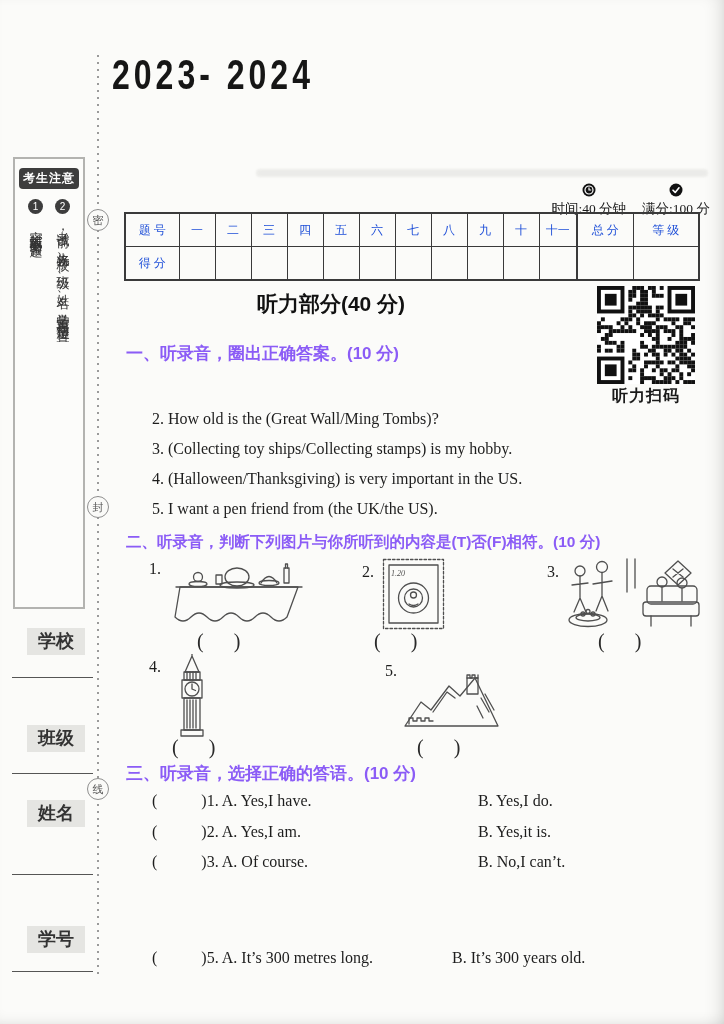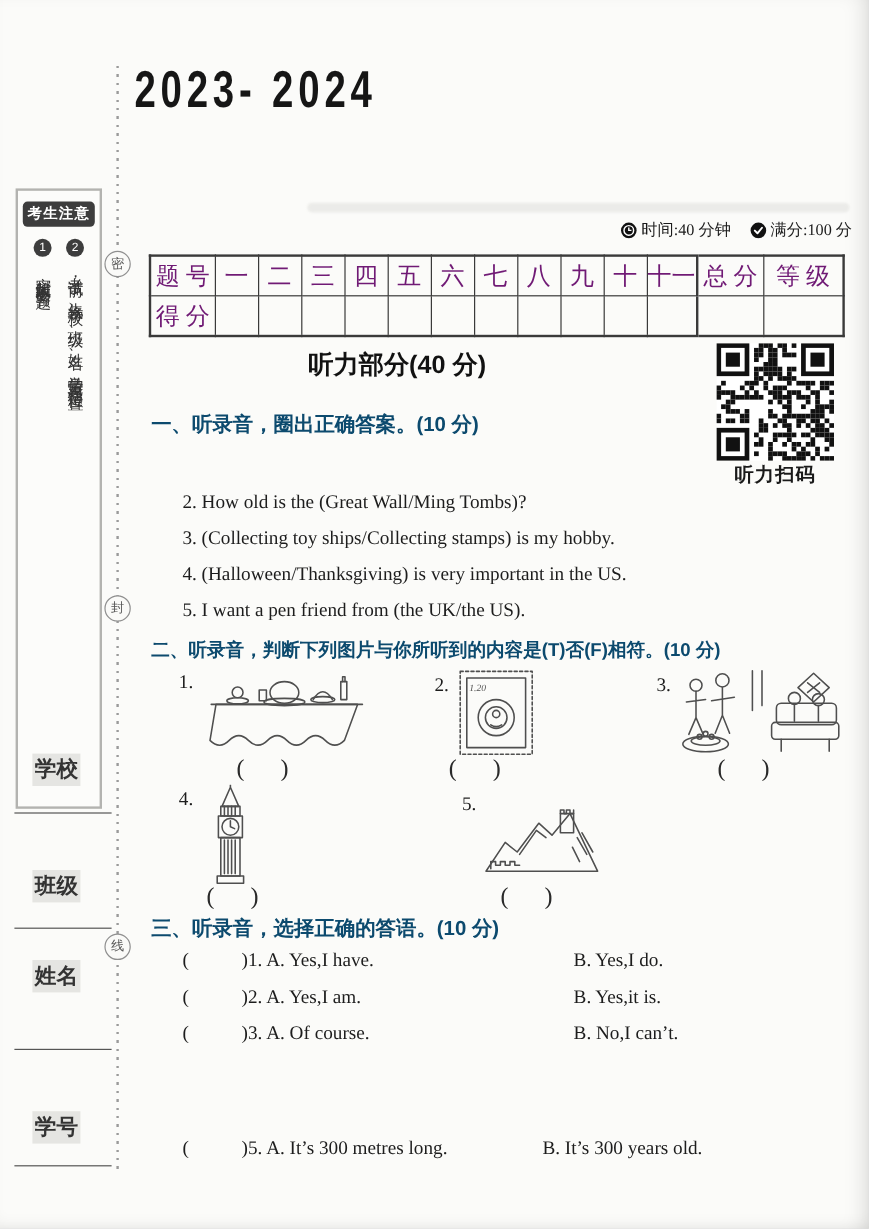--- a/index.html
+++ b/index.html
@@ -8,58 +8,58 @@
     background:#fbfbf9;overflow:hidden;
     box-shadow:inset -14px 0 20px -14px rgba(0,0,0,.18), inset 0 -10px 16px -12px rgba(0,0,0,.12);
     font-family:"Liberation Serif","DejaVu Serif",serif;color:#222;
   }
   
   .seal-line{position:absolute;left:97px;top:55px;width:2px;height:920px;
     background-image:repeating-linear-gradient(to bottom,#9a9a9a 0 2px,transparent 2px 7px);}
   .seal-char{position:absolute;left:87px;width:20px;height:20px;border:1px solid #8f8f8f;border-radius:50%;
     background:#fafaf8;font-size:11px;line-height:20px;text-align:center;color:#555;
     font-family:"Liberation Sans","DejaVu Sans",sans-serif;}
-  .notice-box{position:absolute;left:13px;top:157px;width:72px;height:517px;
+  .notice-box{position:absolute;left:13px;top:157px;width:72px;height:452px;
     border:2px solid #b3b3b0;background:#fcfcfa;box-sizing:border-box;}
   .notice-badge{margin:9px auto 2px auto;width:60px;background:#3d3d3d;color:#fff;border-radius:4px;
     font-family:"Liberation Sans","DejaVu Sans",sans-serif;font-weight:700;font-size:12px;
     text-align:center;padding:2px 0;letter-spacing:1px;}
   .notice-cols{display:flex;justify-content:center;gap:9px;padding-top:8px;}
   .vcol{display:flex;flex-direction:column;align-items:center;}
   .vnum{width:15px;height:15px;border-radius:50%;background:#3d3d3d;color:#fff;font-size:10px;
     line-height:15px;text-align:center;font-family:"Liberation Sans","DejaVu Sans",sans-serif;margin-bottom:7px;}
   .vtext{writing-mode:vertical-rl;text-orientation:upright;font-size:13px;letter-spacing:2px;color:#333;}
-  .field-label{position:absolute;left:27px;width:40px;height:27px;background:#e5e5e2;color:#333;
+  .field-label{position:absolute;left:27px;width:58px;height:27px;background:#e5e5e2;color:#333;
     font-family:"Liberation Sans","DejaVu Sans",sans-serif;font-weight:700;font-size:18px;
     line-height:27px;text-align:center;}
   .field-line{position:absolute;left:12px;width:81px;border-top:1.5px solid #555;}
   
   .exam-title{position:absolute;left:112px;top:50px;font-family:"Liberation Sans","DejaVu Sans",sans-serif;
     font-size:32px;font-weight:600;color:#161616;letter-spacing:4px;
     transform:scaleY(1.35);transform-origin:top left;white-space:nowrap;}
   .scan-band{position:absolute;left:256px;top:169px;width:452px;height:8px;background:#e2e2df;
     opacity:.6;border-radius:4px;filter:blur(1px);}
   .header-meta{position:absolute;left:470px;top:183px;width:240px;display:flex;gap:16px;
     justify-content:flex-end;font-size:13.5px;color:#1c1c1c;align-items:center;}
-  .meta-item{display:flex;align-items:center;gap:3px;white-space:nowrap;}
+  .meta-item{display:flex;align-items:center;gap:3px;white-space:nowrap;flex-direction:column;}
   
   .score-table{position:absolute;left:124px;top:212px;border-collapse:collapse;
-    font-size:20px;color:#701a75;table-layout:fixed;}
+    font-size:12px;color:#1d4ed8;table-layout:fixed;}
   .score-table td{border:1px solid #3a3a3a;height:32px;text-align:center;padding:0;white-space:nowrap;}
   .score-table{border:2px solid #3a3a3a;}
   .score-table td.heavy-left{border-left:2px solid #3a3a3a;}
   
   .listening-title{position:absolute;left:166px;top:290px;width:330px;text-align:center;
     font-family:"Liberation Sans","DejaVu Sans",sans-serif;font-weight:700;font-size:21px;color:#111;}
   .qr-wrap{position:absolute;left:597px;top:286px;width:98px;text-align:center;}
   .qr-wrap svg{display:block;width:98px;height:98px;}
   .qr-label{font-family:"Liberation Sans","DejaVu Sans",sans-serif;font-weight:700;font-size:16px;
     color:#1a1a1a;margin-top:2px;letter-spacing:1px;}
   .sec-heading{position:absolute;font-family:"Liberation Sans","DejaVu Sans",sans-serif;
-    font-weight:700;color:#0c4a6e;white-space:nowrap;}
+    font-weight:700;color:#8b5cf6;white-space:nowrap;}
   .s-item{position:absolute;font-size:16px;color:#1d1d1d;white-space:nowrap;}
   .fig-num{position:absolute;font-size:16px;color:#1d1d1d;}
   .fig{position:absolute;font-style:italic;}
   .fig svg{display:block;stroke:#4f4f4f;fill:none;stroke-width:1.3;stroke-linejoin:round;stroke-linecap:round;}
   .paren{position:absolute;font-size:20px;color:#2a2a2a;}
   .paren .p-close{margin-left:30px;}
   .s3row{position:absolute;left:152px;font-size:16px;color:#1d1d1d;white-space:nowrap;}
   .s3row .p-close{margin-left:44px;}
   .opt-b{position:absolute;font-size:16px;color:#1d1d1d;white-space:nowrap;}
 </style>

